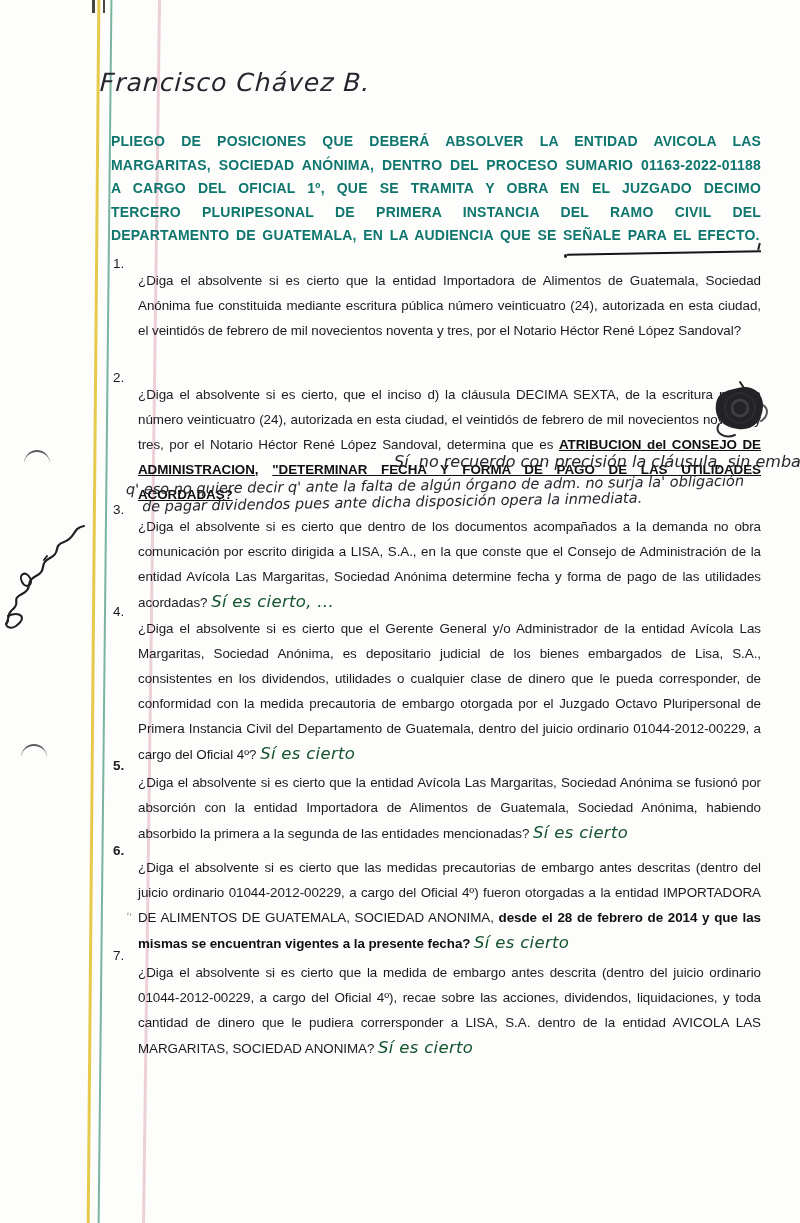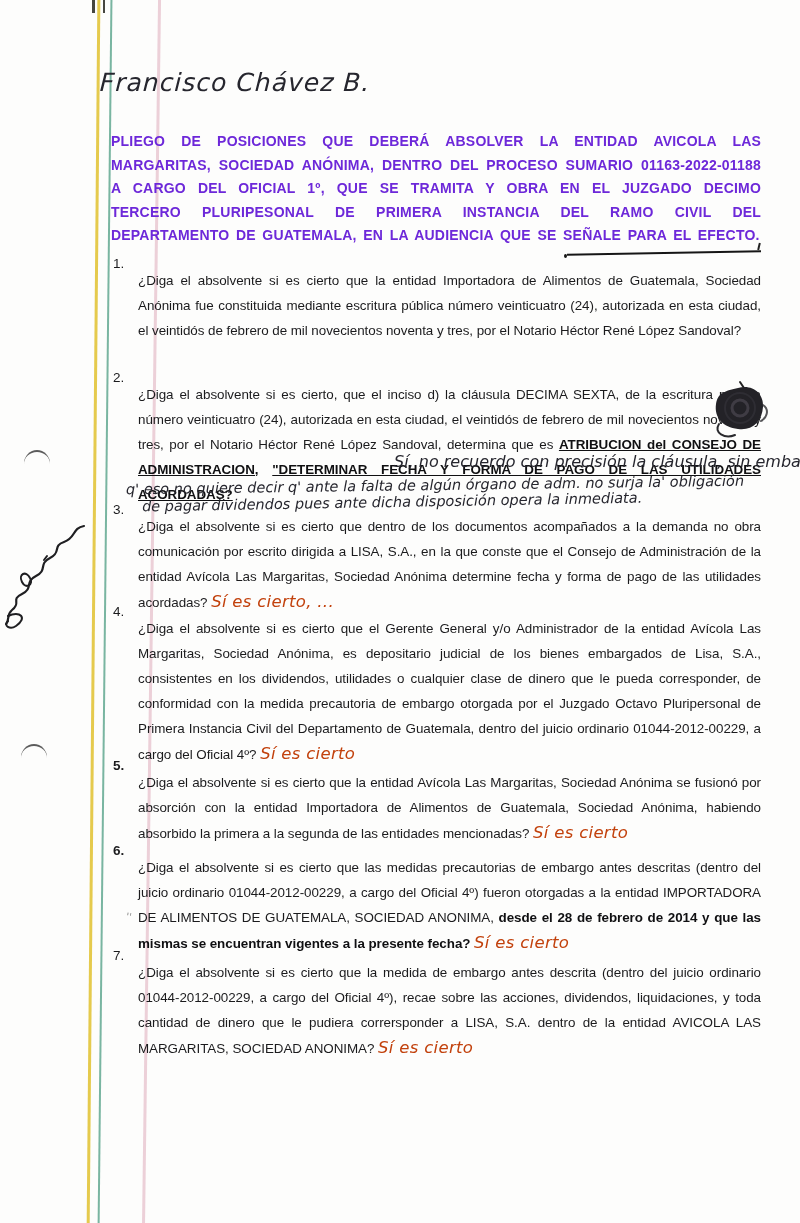--- a/index.html
+++ b/index.html
@@ -15,30 +15,30 @@
 
   
   .hand{font-style:italic;color:#26262e;font-family:"DejaVu Sans",sans-serif;}
 
   .hw-name{position:absolute;left:100px;top:68px;font-size:25px;letter-spacing:1px;
            transform:skewX(-3deg);z-index:3;white-space:nowrap;}
 
   
   .doc{position:absolute;left:111px;top:128px;width:650px;z-index:2;}
   .title{position:absolute;top:2px;left:0;width:100%;font-weight:bold;font-size:14px;
-         line-height:23.5px;text-align:justify;letter-spacing:.2px;word-spacing:2.5px;color:#6d28d9;}
+         line-height:23.5px;text-align:justify;letter-spacing:.2px;word-spacing:2.5px;color:#0f766e;}
   .q{position:absolute;left:0;width:100%;}
   .qnum{position:absolute;left:2px;top:0;font-size:13.5px;}
   .qnum.b{font-weight:bold;}
   .qtext{margin:12px 0 0 27px;text-align:justify;font-size:13.4px;line-height:25px;
          letter-spacing:-.05px;color:#1b1b1d;}
   .bu{font-weight:bold;text-decoration:underline;color:#101012;}
   .bold{font-weight:bold;color:#101012;}
   .hw{font-style:italic;font-family:"DejaVu Sans",sans-serif;font-size:16.5px;
-      color:#c2410c;letter-spacing:.3px;white-space:nowrap;}
+      color:#14532d;letter-spacing:.3px;white-space:nowrap;}
 
   .q-top-1{top:128px;} .q-top-2{top:242px;} .q-top-3{top:374px;} .q-top-4{top:476px;}
   .q-top-5{top:630px;} .q-top-6{top:715px;} .q-top-7{top:820px;}
 
   
   .hw-abs{position:absolute;z-index:3;white-space:nowrap;}
   .hw-l1{left:394px;top:452px;font-size:16px;}
   .hw-l2{left:126px;top:477px;font-size:14.5px;transform:rotate(-.8deg);}
   .hw-l3{left:142px;top:494px;font-size:14.5px;transform:rotate(-1deg);}
 

